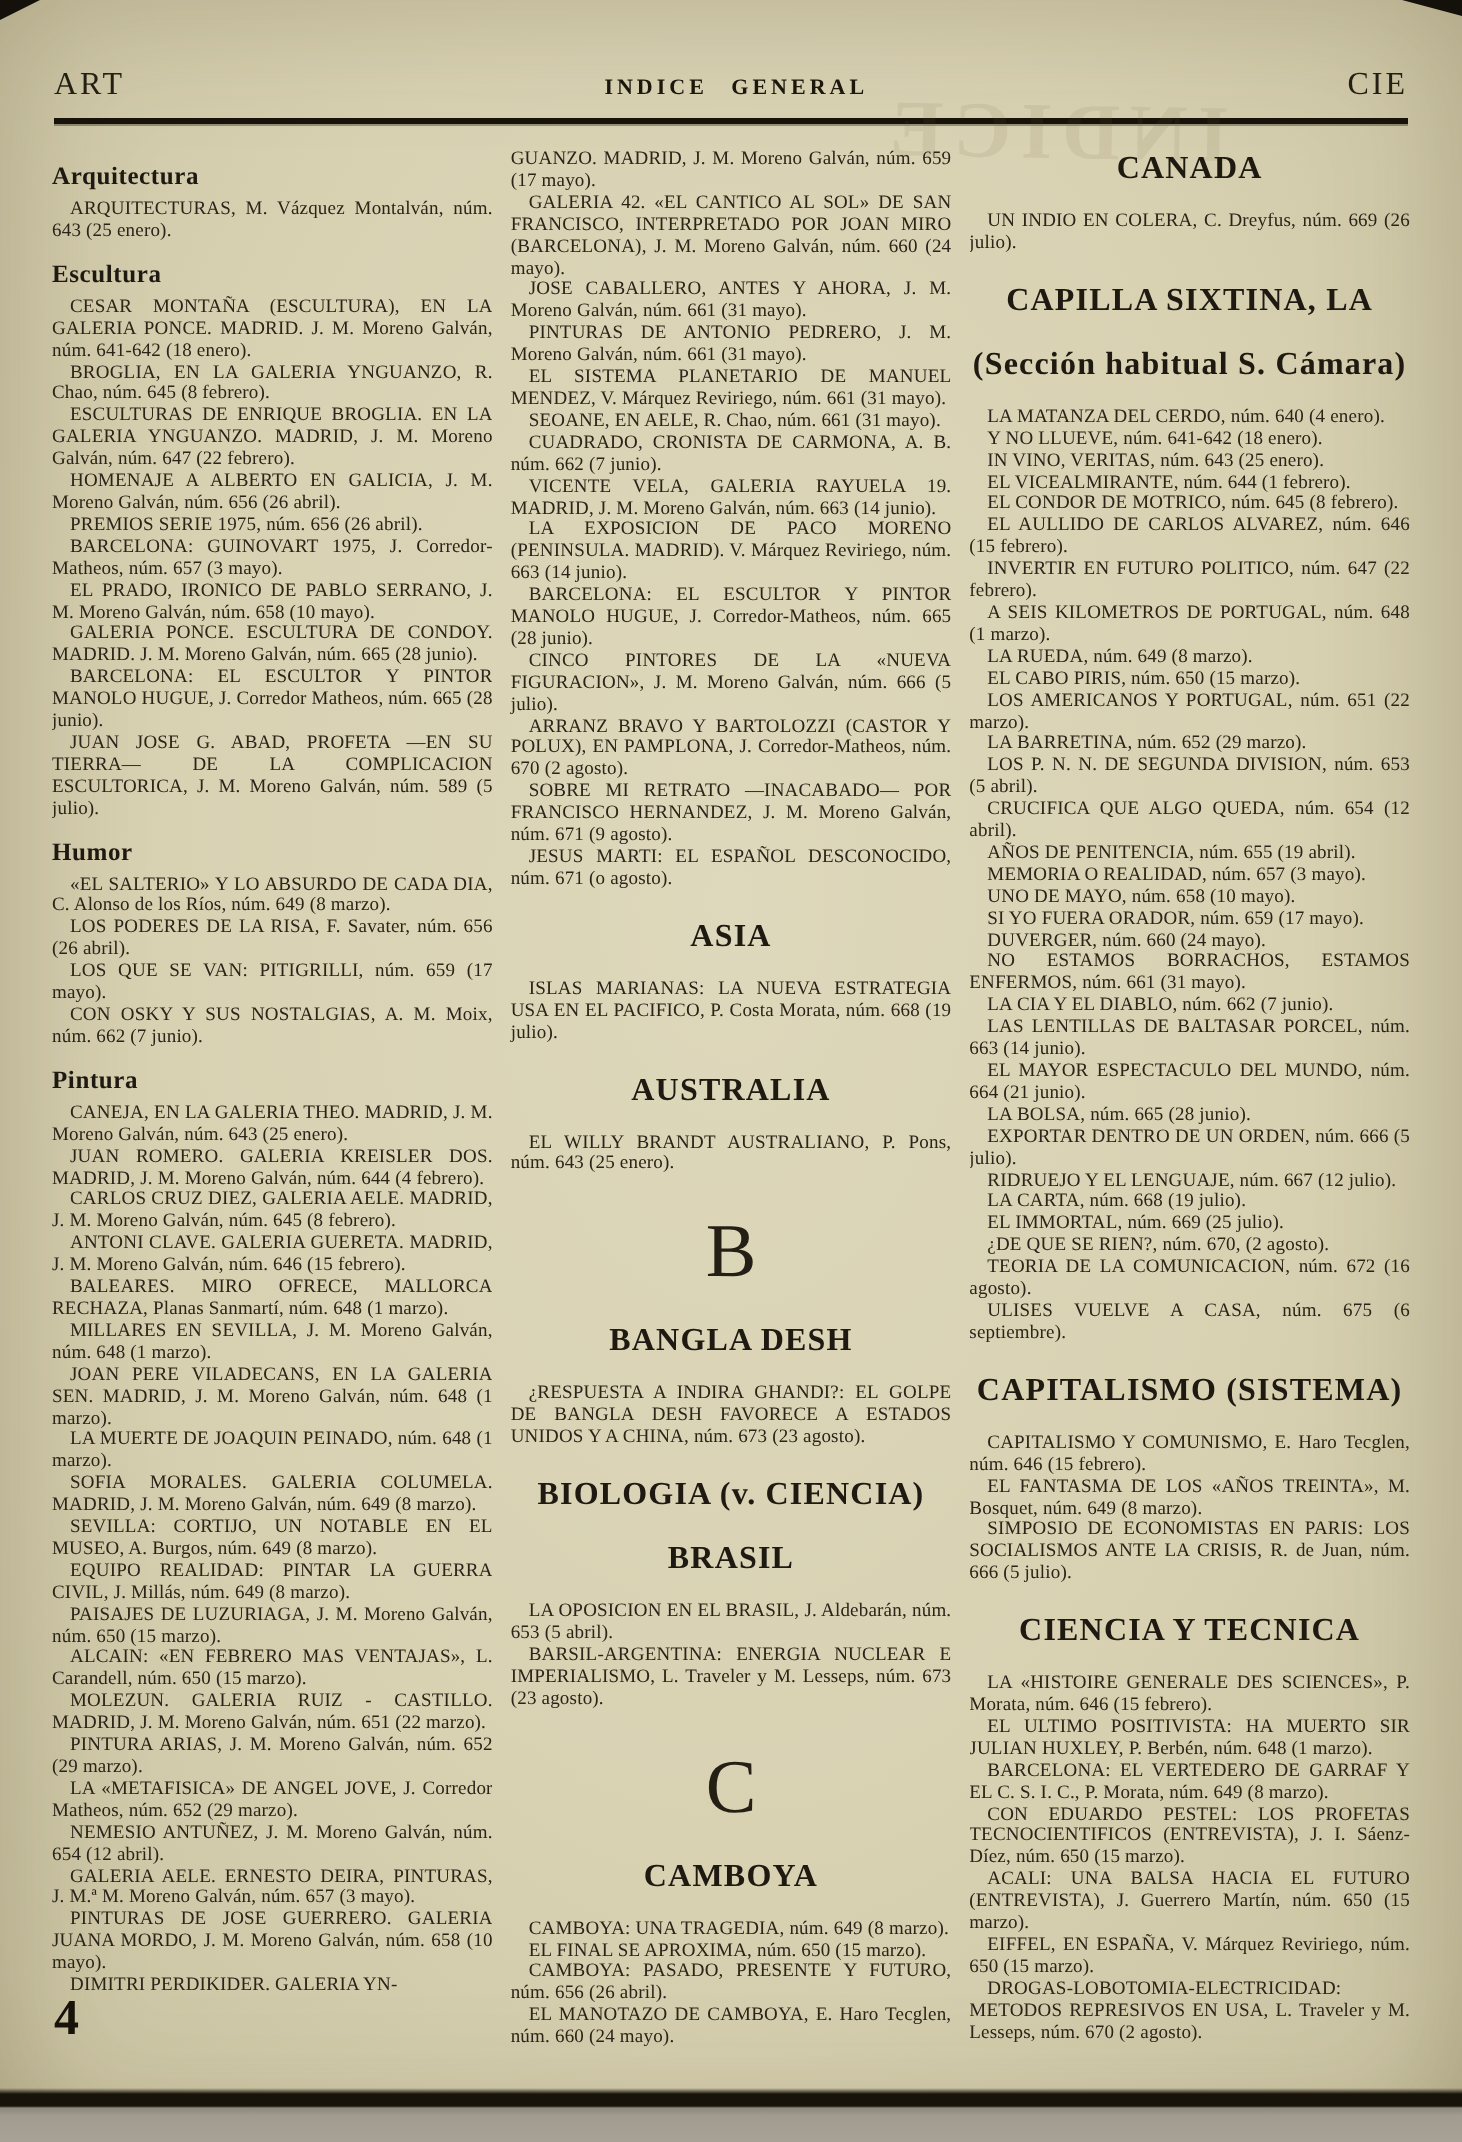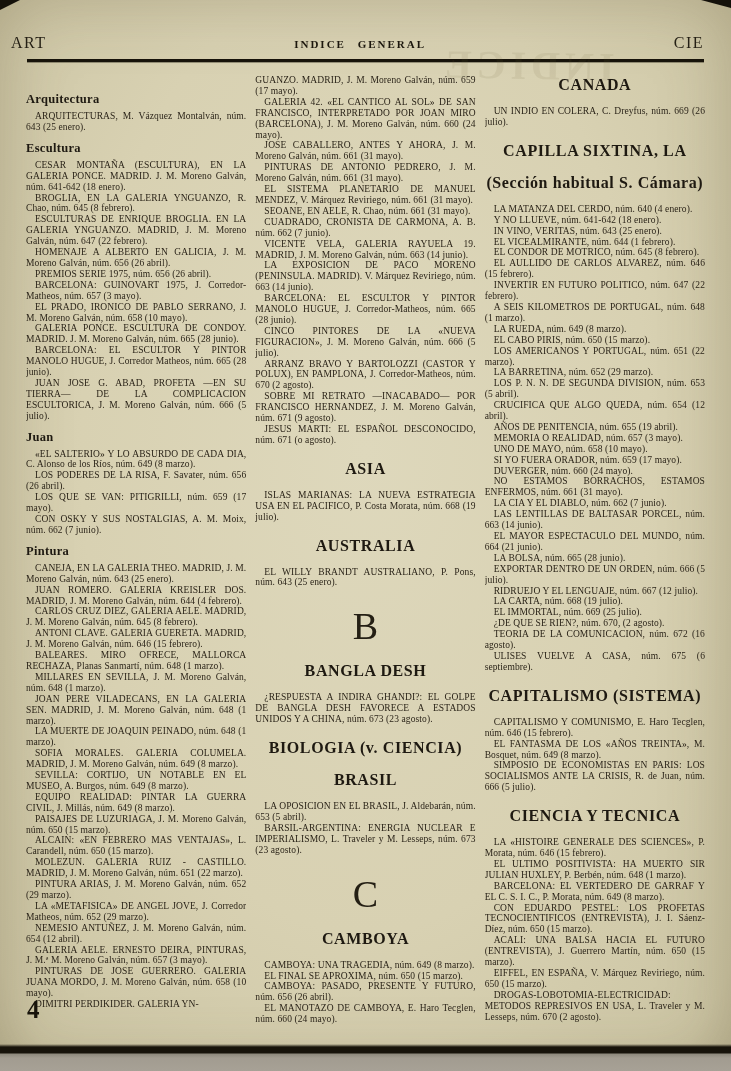--- a/index.html
+++ b/index.html
@@ -26,21 +26,21 @@
   .ghost {
     position: absolute; top: 42px; left: 440px;
     font-size: 40px; font-weight: bold; letter-spacing: 5px;
     color: rgba(105, 94, 58, 0.10);
     transform: scaleX(-1) rotate(-1deg);
     user-select: none; pointer-events: none;
   }
   header.masthead {
     position: relative;
     display: flex; align-items: baseline; justify-content: space-between;
-    padding: 34px 27px 0 11px;
+    padding: 34px 27px 0 27px;
   }
   .head-side {
     font-size: 16px; letter-spacing: 1.5px; color: #241f14;
   }
   .head-title {
     font-size: 11px; font-weight: bold; letter-spacing: 2px; word-spacing: 7px;
     color: #1c170d; margin: 0;
   }
   .head-rule {
     height: 3px; background: #17130a; margin: 7px 27px 0 27px;
@@ -61,21 +61,21 @@
     text-align: justify;
     text-indent: 9px;
     letter-spacing: 0.1px;
     color: #2b2419;
   }
   .entry.ni { text-indent: 0; }
   .h-left {
     font-size: 12.5px; font-weight: bold; color: #1e1911;
     margin: 8px 0 4px 0; letter-spacing: 0.3px;
   }
-  .col .h-left:first-child { margin-top: 17px; }
+  .col .h-left:first-child { margin-top: 6px; }
   .h-center {
     font-size: 16px; font-weight: bold; color: #1e1911;
     text-align: center; margin: 14px 0 12px 0; letter-spacing: 0.6px;
   }
   .col .h-center:first-child { margin-top: 1px; }
   .letter {
     font-size: 38px; text-align: center; color: #241f14;
     margin: 16px 0 6px 0; font-weight: normal;
   }
   .pagenum {
@@ -111,22 +111,22 @@
         <div class="h-left">Escultura</div>
         <p class="entry">CESAR MONTAÑA (ESCULTURA), EN LA GALERIA PONCE. MADRID. J. M. Moreno Galván, núm. 641-642 (18 enero).</p>
         <p class="entry">BROGLIA, EN LA GALERIA YNGUANZO, R. Chao, núm. 645 (8 febrero).</p>
         <p class="entry">ESCULTURAS DE ENRIQUE BROGLIA. EN LA GALERIA YNGUANZO. MADRID, J. M. Moreno Galván, núm. 647 (22 febrero).</p>
         <p class="entry">HOMENAJE A ALBERTO EN GALICIA, J. M. Moreno Galván, núm. 656 (26 abril).</p>
         <p class="entry">PREMIOS SERIE 1975, núm. 656 (26 abril).</p>
         <p class="entry">BARCELONA: GUINOVART 1975, J. Corredor-Matheos, núm. 657 (3 mayo).</p>
         <p class="entry">EL PRADO, IRONICO DE PABLO SERRANO, J. M. Moreno Galván, núm. 658 (10 mayo).</p>
         <p class="entry">GALERIA PONCE. ESCULTURA DE CONDOY. MADRID. J. M. Moreno Galván, núm. 665 (28 junio).</p>
         <p class="entry">BARCELONA: EL ESCULTOR Y PINTOR MANOLO HUGUE, J. Corredor Matheos, núm. 665 (28 junio).</p>
-        <p class="entry">JUAN JOSE G. ABAD, PROFETA —EN SU TIERRA— DE LA COMPLICACION ESCULTORICA, J. M. Moreno Galván, núm. 666 (5 julio).</p>
-        <div class="h-left">Juan</div>
+        <p class="entry">JUAN JOSE G. ABAD, PROFETA —EN SU TIERRA— DE LA COMPLICACION ESCULTORICA, J. M. Moreno Galván, núm. 589 (5 julio).</p>
+        <div class="h-left">Humor</div>
         <p class="entry">«EL SALTERIO» Y LO ABSURDO DE CADA DIA, C. Alonso de los Ríos, núm. 649 (8 marzo).</p>
         <p class="entry">LOS PODERES DE LA RISA, F. Savater, núm. 656 (26 abril).</p>
         <p class="entry">LOS QUE SE VAN: PITIGRILLI, núm. 659 (17 mayo).</p>
         <p class="entry">CON OSKY Y SUS NOSTALGIAS, A. M. Moix, núm. 662 (7 junio).</p>
         <div class="h-left">Pintura</div>
         <p class="entry">CANEJA, EN LA GALERIA THEO. MADRID, J. M. Moreno Galván, núm. 643 (25 enero).</p>
         <p class="entry">JUAN ROMERO. GALERIA KREISLER DOS. MADRID, J. M. Moreno Galván, núm. 644 (4 febrero).</p>
         <p class="entry">CARLOS CRUZ DIEZ, GALERIA AELE. MADRID, J. M. Moreno Galván, núm. 645 (8 febrero).</p>
         <p class="entry">ANTONI CLAVE. GALERIA GUERETA. MADRID, J. M. Moreno Galván, núm. 646 (15 febrero).</p>
         <p class="entry">BALEARES. MIRO OFRECE, MALLORCA RECHAZA, Planas Sanmartí, núm. 648 (1 marzo).</p>

